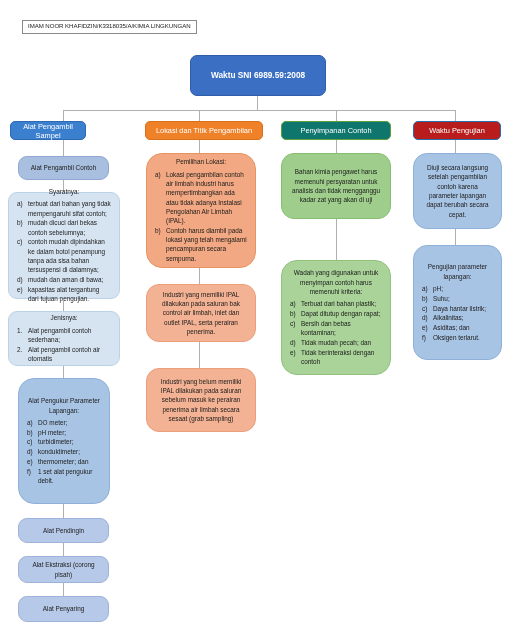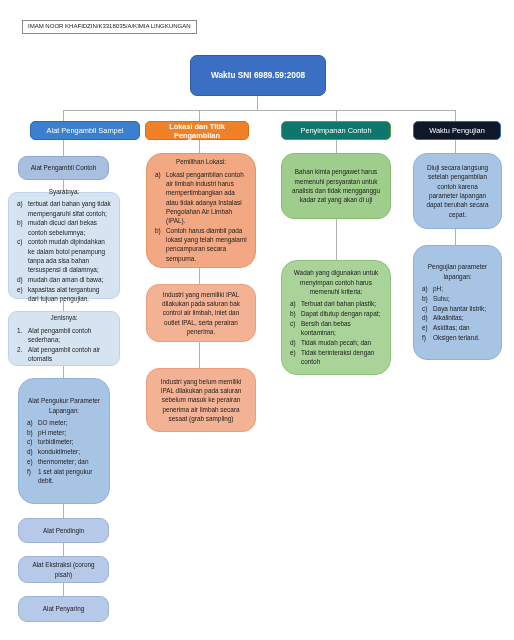--- a/index.html
+++ b/index.html
@@ -147,39 +147,39 @@
     border: 1px solid #86bd70;
   }
   .t-green2 {
     background: #a9d398;
     border: 1px solid #8fc27c;
   }
 
   .head-blue   { background: #3b7fcf; border: 1px solid #2f69b2; }
   .head-orange { background: #ef8129; border: 1px solid #d96e1b; }
   .head-green  { background: #0f766e; border: 1px solid #5f9e3a; }
-  .head-blue2  { background: #0f172a; border: 1px solid #276daf; }
+  .head-blue2  { background: #b91c1c; border: 1px solid #276daf; }
 </style>
 </head>
 <body>
 
 <div class="author-tag">IMAM NOOR KHAFIDZIN/K3318035/A/KIMIA LINGKUNGAN</div>
 
 <div class="root-node">
   <span>Waktu SNI 6989.59:2008</span>
 </div>
 
 <div class="conn conn-v" style="left:257px; top:96px; height:14px;"></div>
 <div class="conn conn-h" style="left:63px; top:110px; width:392px;"></div>
 <div class="conn conn-v" style="left:63px; top:110px; height:11px;"></div>
 <div class="conn conn-v" style="left:199px; top:110px; height:11px;"></div>
 <div class="conn conn-v" style="left:336px; top:110px; height:11px;"></div>
 <div class="conn conn-v" style="left:455px; top:110px; height:11px;"></div>
 
-<div class="col-head head-blue" style="left:30px; top:121px; width:110px;">
+<div class="col-head head-blue" style="left:10px; top:121px; width:76px;">
   <span>Alat Pengambil Sampel</span>
 </div>
 <div class="conn conn-v" style="left:63px; top:140px; height:16px;"></div>
 
 <div class="node t-blue-soft centered solo" style="left:18px; top:156px; width:91px; height:24px;">
   <span class="node-title">Alat Pengambil Contoh</span>
 </div>
 <div class="conn conn-v" style="left:63px; top:180px; height:12px;"></div>
 
 <div class="node t-blue-pale" style="left:8px; top:192px; width:112px; height:107px;">
@@ -262,21 +262,21 @@
 
 <div class="node t-blue-soft2 centered solo" style="left:18px; top:556px; width:91px; height:27px;">
   <span class="node-title">Alat Ekstraksi (corong pisah)</span>
 </div>
 <div class="conn conn-v" style="left:63px; top:583px; height:13px;"></div>
 
 <div class="node t-blue-soft2 centered solo" style="left:18px; top:596px; width:91px; height:26px;">
   <span class="node-title">Alat Penyaring</span>
 </div>
 
-<div class="col-head head-orange" style="left:145px; top:121px; width:104px;font-weight:bold;">
+<div class="col-head head-orange" style="left:145px; top:121px; width:118px;">
   <span>Lokasi dan Titik Pengambilan</span>
 </div>
 <div class="conn conn-v" style="left:199px; top:140px; height:13px;"></div>
 
 <div class="node t-orange" style="left:146px; top:153px; width:110px; height:115px; border-radius:16px;">
   <span class="node-title">Pemilihan Lokasi:</span>
   <ul class="olist">
     <li>
         <span class="mk">a)</span>
         <span class="tx">Lokasi pengambilan contoh air limbah industri harus mempertimbangkan ada atau tidak adanya Instalasi Pengolahan Air Limbah (IPAL).</span>

